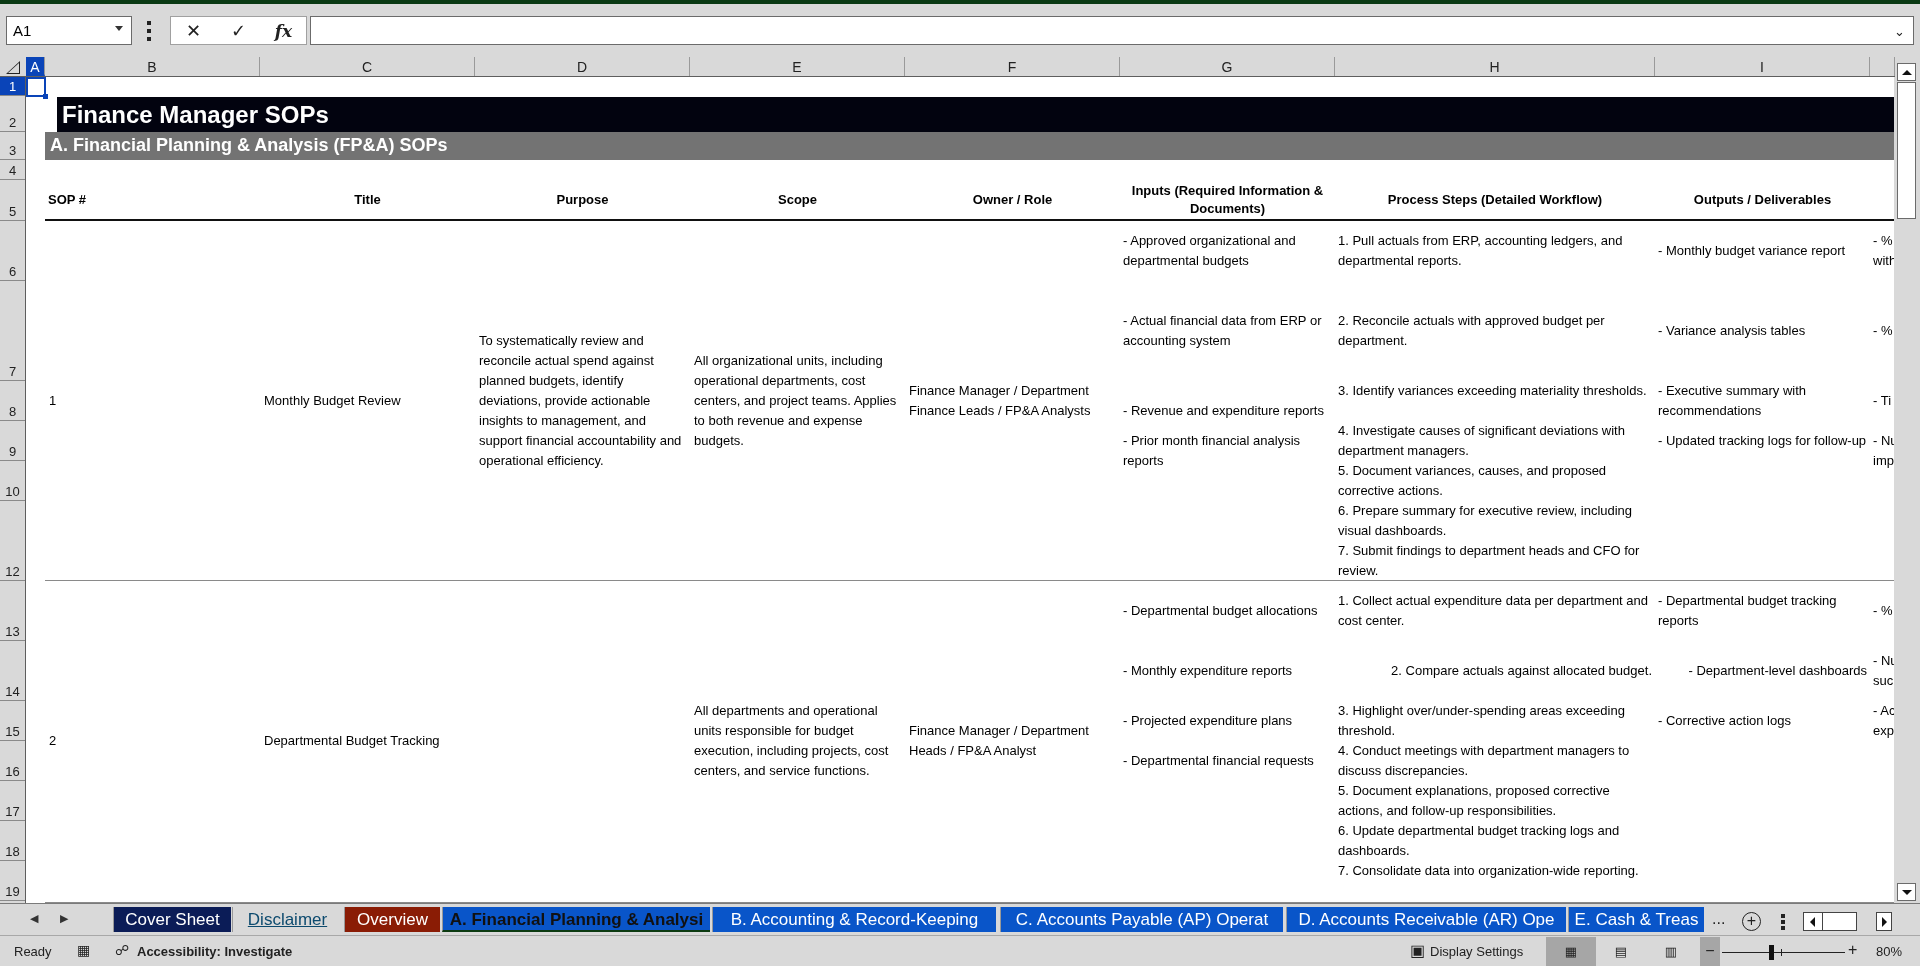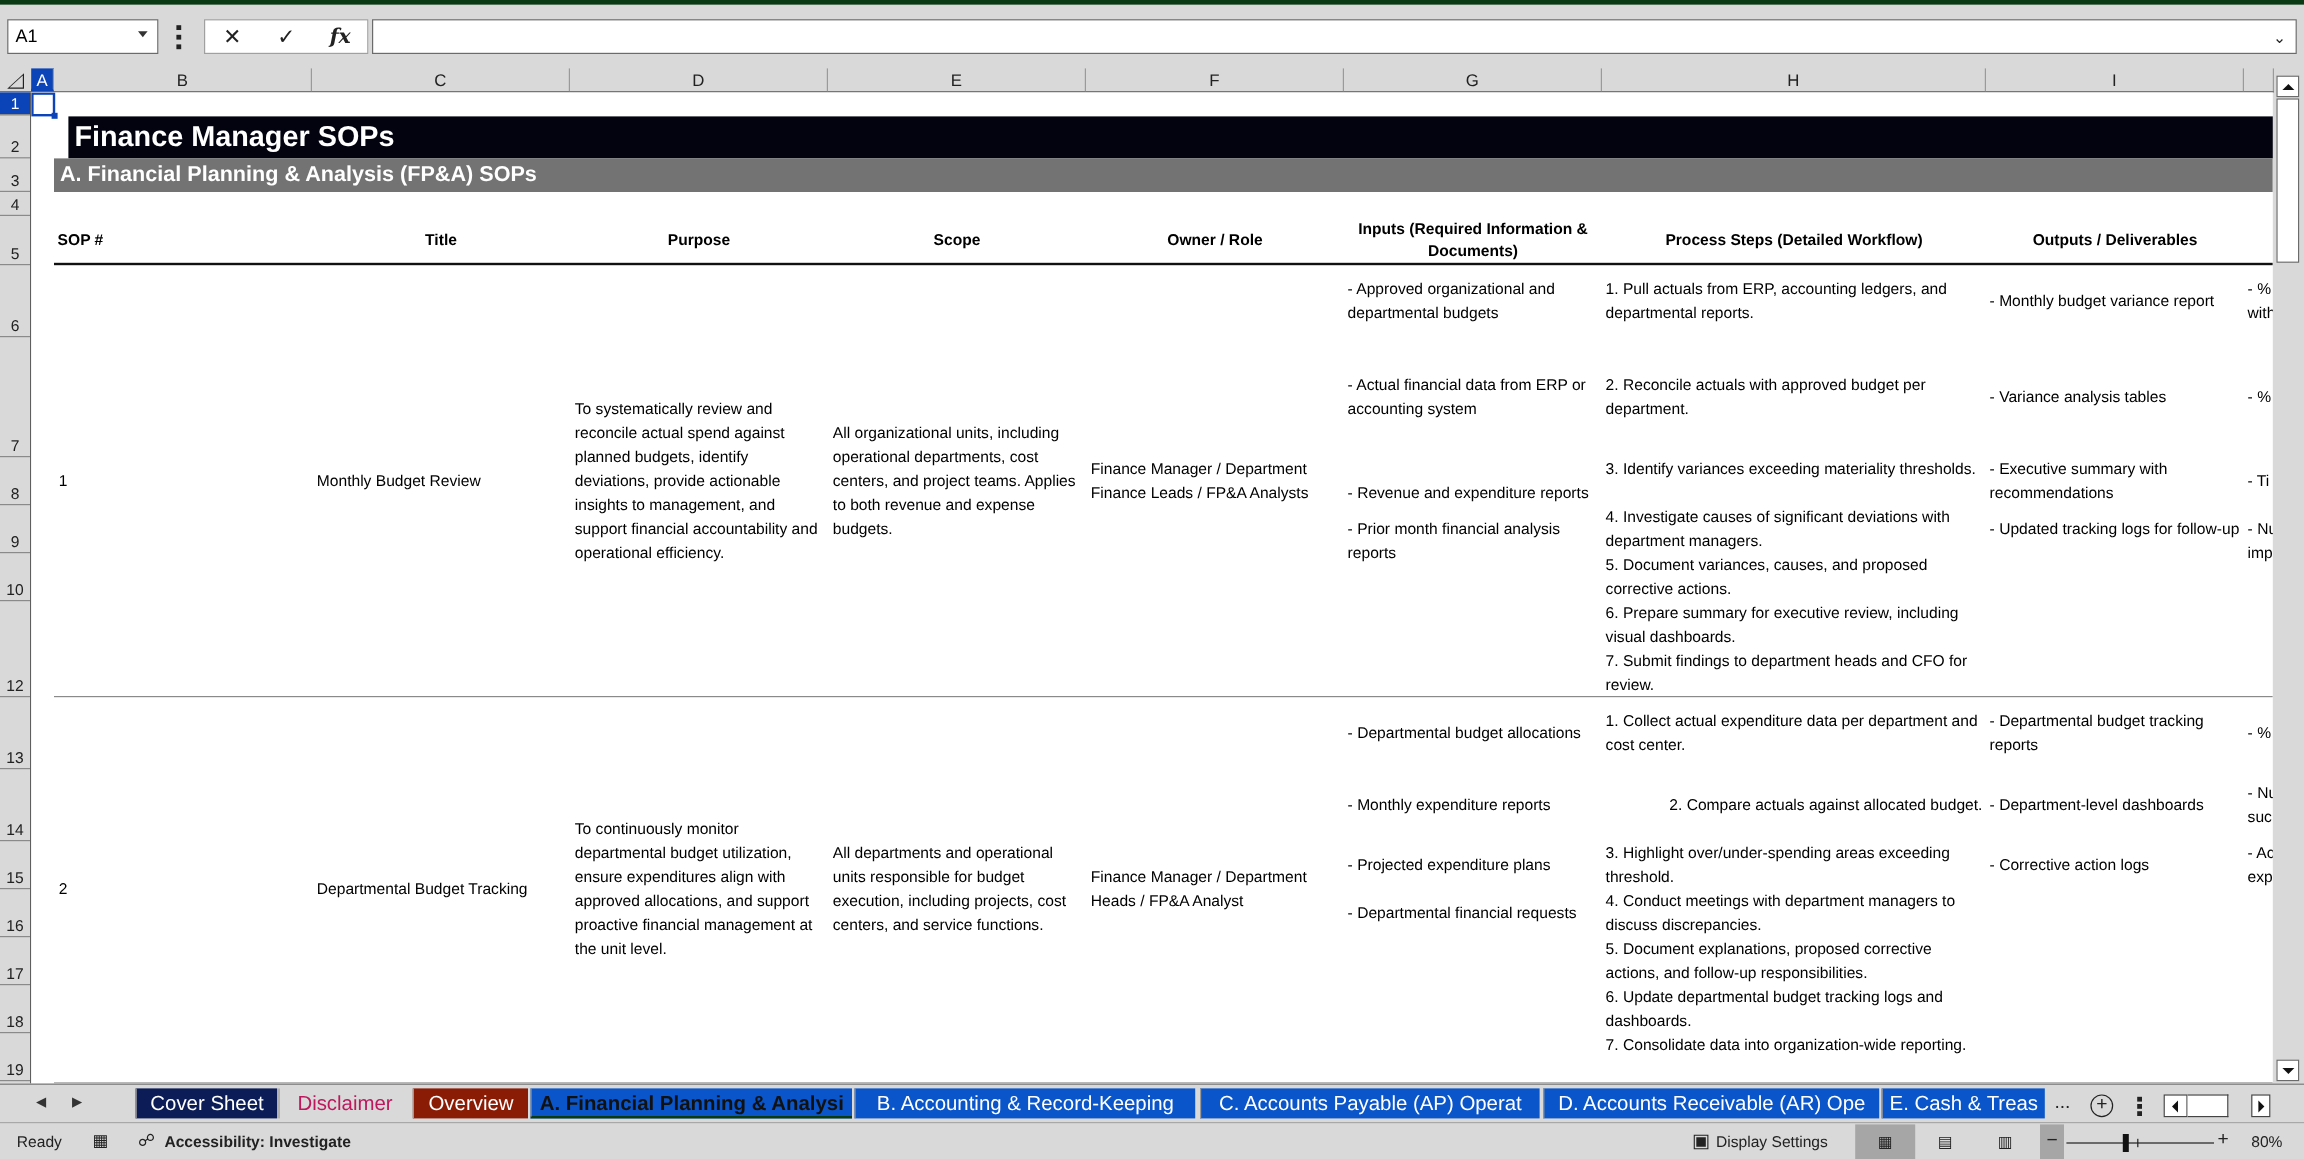--- a/index.html
+++ b/index.html
@@ -175,39 +175,38 @@
 
     <div class="list-item" style="left:1825px;width:40px;top:10px;overflow:hidden;white-space:normal;">- % with</div>
     <div class="list-item" style="left:1825px;width:40px;top:100px;overflow:hidden;white-space:nowrap;">- %</div>
     <div class="list-item" style="left:1825px;width:40px;top:170px;overflow:hidden;white-space:nowrap;">- Ti</div>
     <div class="list-item" style="left:1825px;width:40px;top:210px;overflow:hidden;white-space:normal;">- Nu imp</div>
   </div>
 
   <div class="rec" style="top:504px;height:322px;border-bottom:1px solid #8a8a8a;">
     <div class="cell vmid" style="left:0;width:215px;top:0;height:320px;">2</div>
     <div class="cell vmid" style="left:215px;width:215px;top:0;height:320px;">Departmental Budget Tracking</div>
-    <div class="cell vmid" style="left:430px;width:215px;top:0;height:320px;">To continuously monitor departmental budget utilization, ensure expenditures align with approved allocations, and support proactive financial management at the unit level.</div>
     <div class="cell vmid" style="left:645px;width:215px;top:0;height:320px;">All departments and operational units responsible for budget execution, including projects, cost centers, and service functions.</div>
     <div class="cell vmid" style="left:860px;width:215px;top:0;height:320px;">Finance Manager / Department Heads / FP&amp;A Analyst</div>
 
     <div class="list-item" style="left:1075px;width:220px;top:20px;white-space:nowrap;">- Departmental budget allocations</div>
     <div class="list-item" style="left:1075px;width:215px;top:80px;">- Monthly expenditure reports</div>
     <div class="list-item" style="left:1075px;width:215px;top:130px;">- Projected expenditure plans</div>
     <div class="list-item" style="left:1075px;width:220px;top:170px;white-space:nowrap;">- Departmental financial requests</div>
 
     <div class="list-item" style="left:1290px;width:320px;top:10px;">1. Collect actual expenditure data per department and cost center.</div>
     <div class="list-item" style="left:1290px;width:320px;top:80px;text-align:right;">2. Compare actuals against allocated budget.</div>
     <div class="list-item" style="left:1290px;width:320px;top:120px;">3. Highlight over/under-spending areas exceeding threshold.</div>
     <div class="list-item" style="left:1290px;width:320px;top:160px;">4. Conduct meetings with department managers to discuss discrepancies.</div>
     <div class="list-item" style="left:1290px;width:320px;top:200px;">5. Document explanations, proposed corrective actions, and follow-up responsibilities.</div>
     <div class="list-item" style="left:1290px;width:320px;top:240px;">6. Update departmental budget tracking logs and dashboards.</div>
     <div class="list-item" style="left:1290px;width:320px;top:280px;">7. Consolidate data into organization-wide reporting.</div>
 
     <div class="list-item" style="left:1610px;width:215px;top:10px;">- Departmental budget tracking reports</div>
-    <div class="list-item" style="left:1610px;width:215px;top:80px;">- Department-level dashboards</div>
+    <div class="list-item" style="left:1610px;width:215px;top:80px;text-align:right;">- Department-level dashboards</div>
     <div class="list-item" style="left:1610px;width:215px;top:130px;">- Corrective action logs</div>
 
     <div class="list-item" style="left:1825px;width:40px;top:20px;overflow:hidden;white-space:nowrap;">- %</div>
     <div class="list-item" style="left:1825px;width:40px;top:70px;overflow:hidden;white-space:normal;">- Nu suc</div>
     <div class="list-item" style="left:1825px;width:40px;top:120px;overflow:hidden;white-space:normal;">- Ac exp</div>
   </div>
 </div>
 
 <div class="vscroll">
   <div class="up"></div>
@@ -222,21 +221,21 @@
   <span class="addsheet">+</span>
   <span class="tabdots">
       <i></i>
       <i></i>
       <i></i>
     </span>
   <span class="hsb-left"></span>
   <span class="hsb-track"></span>
   <span class="hsb-right"></span>
 <div class="tab" style="left: 113px; width: 118px; background: rgb(11, 28, 87);">Cover Sheet</div>
-    <div class="tab" style="left: 232px; width: 110px; background: rgb(217, 217, 217); color: #be185d;">Disclaimer</div>
+    <div class="tab" style="left: 232px; width: 110px; background: rgb(217, 217, 217); color: #0c4a6e; text-decoration: underline;">Disclaimer</div>
     <div class="tab" style="left: 344px; width: 96px; background: rgb(138, 28, 5);">Overview</div>
     <div class="tab active" style="left: 442px; width: 268px; background: rgb(9, 85, 201);">A. Financial Planning &amp; Analysi</div>
     <div class="tab" style="left: 712px; width: 284px; background: rgb(9, 85, 201);">B. Accounting &amp; Record-Keeping</div>
     <div class="tab" style="left: 1000px; width: 283px; background: rgb(9, 85, 201);">C. Accounts Payable (AP) Operat</div>
     <div class="tab" style="left: 1286px; width: 280px; background: rgb(9, 85, 201);">D. Accounts Receivable (AR) Ope</div>
     <div class="tab" style="left: 1568px; width: 136px; background: rgb(9, 85, 201);">E. Cash &amp; Treas</div>
   </div>
 
 <div class="status">
   <span class="it" style="left:14px;">Ready</span>

